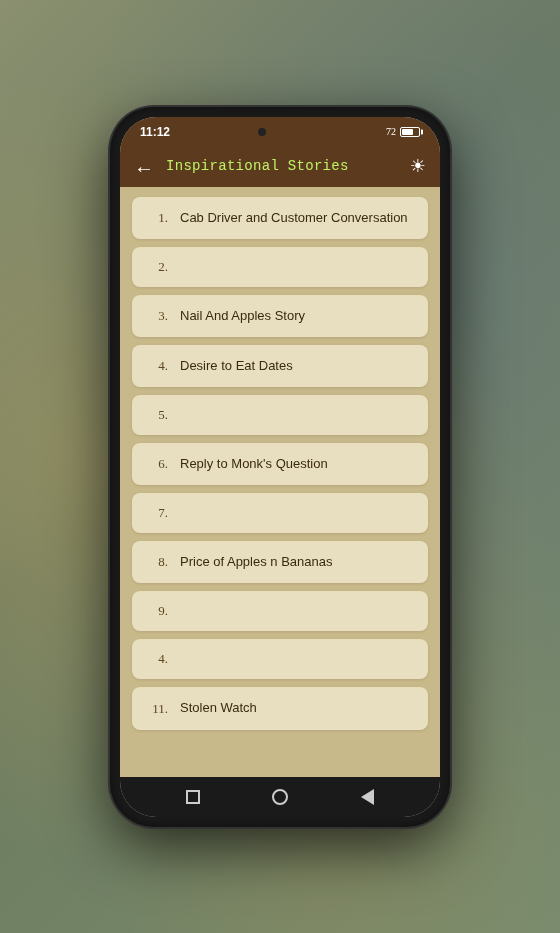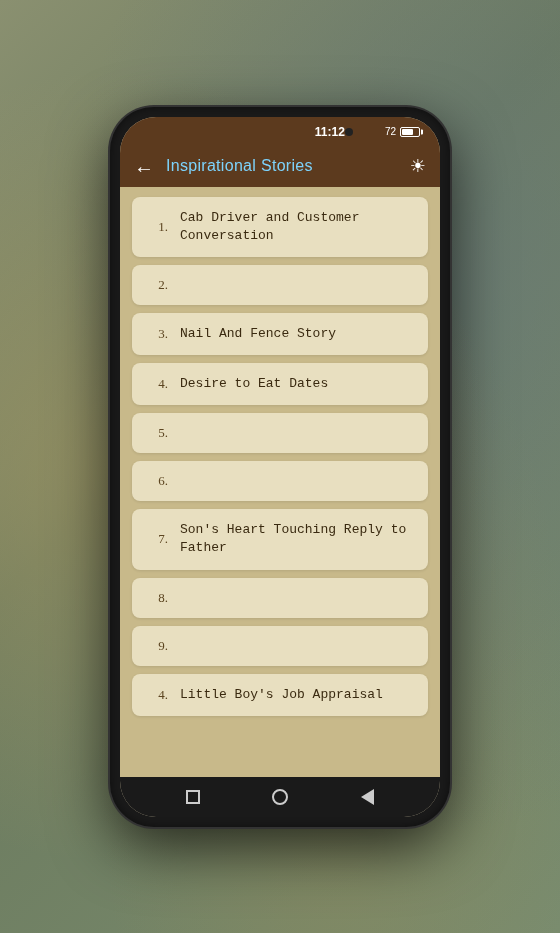--- a/index.html
+++ b/index.html
@@ -48,21 +48,21 @@
       overflow: hidden;
       display: flex;
       flex-direction: column;
     }
 
     
     .status-bar {
       background: #5c3a1e;
       display: flex;
       align-items: center;
-      justify-content: flex-end;
+      justify-content: space-between;
       padding: 8px 20px 6px;
       flex-shrink: 0;
     }
 
     .status-time {
       color: #fff;
       font-size: 12px;
       font-weight: bold;
       font-family: Arial, sans-serif;
     }
@@ -73,21 +73,21 @@
       background: #222;
       border-radius: 50%;
     }
 
     .status-icons {
       display: flex;
       align-items: center;
       gap: 4px;
       color: #fff;
       font-size: 10px;
-      font-family: Liberation Sans, sans-serif;
+      font-family: Liberation Serif, serif;
       margin-left: 32px;
     }
 
     .battery-icon {
       width: 20px;
       height: 10px;
       border: 1.5px solid #fff;
       border-radius: 2px;
       position: relative;
       display: flex;
@@ -126,23 +126,23 @@
 
     .back-btn {
       color: #fff;
       font-size: 20px;
       cursor: pointer;
       line-height: 1;
     }
 
     .header-title {
       flex: 1;
-      color: #7dd3fc;
-      font-size: 16px;
-      font-family: Liberation Sans, sans-serif;
+      color: #bef264;
+      font-size: 14px;
+      font-family: Liberation Mono, monospace;
       letter-spacing: 0.3px;
     }
 
     .brightness-btn {
       color: #fff;
       font-size: 18px;
       cursor: pointer;
     }
 
     
@@ -176,21 +176,21 @@
       font-size: 13px;
       font-family: Georgia, serif;
       min-width: 22px;
       text-align: right;
       flex-shrink: 0;
     }
 
     .story-title {
       color: #3a2a10;
       font-size: 13px;
-      font-family: Liberation Mono, monospace;
+      font-family: Liberation Sans, sans-serif;
       line-height: 1.4;
     }
 
     
     .bottom-nav {
       background: #1a1a1a;
       display: flex;
       align-items: center;
       justify-content: space-around;
       padding: 12px 30px;
@@ -246,45 +246,49 @@
     <div class="story-list">
     <div class="story-item">
           <span class="story-number">1.</span>
           <span class="story-title">Cab Driver and Customer Conversation</span>
         </div>
         <div class="story-item">
           <span class="story-number">2.</span>
         </div>
         <div class="story-item">
           <span class="story-number">3.</span>
-          <span class="story-title">Nail And Fence Story</span>
+          <span class="story-title">Nail And Apples Story</span>
         </div>
         <div class="story-item">
           <span class="story-number">4.</span>
           <span class="story-title">Desire to Eat Dates</span>
         </div>
         <div class="story-item">
           <span class="story-number">5.</span>
         </div>
         <div class="story-item">
           <span class="story-number">6.</span>
+          <span class="story-title">Reply to Monk's Question</span>
         </div>
         <div class="story-item">
           <span class="story-number">7.</span>
-          <span class="story-title">Son's Heart Touching Reply to Father</span>
         </div>
         <div class="story-item">
           <span class="story-number">8.</span>
+          <span class="story-title">Price of Apples n Bananas</span>
         </div>
         <div class="story-item">
           <span class="story-number">9.</span>
         </div>
         <div class="story-item">
           <span class="story-number">4.</span>
-          <span class="story-title">Little Boy's Job Appraisal</span>
+        </div>
+        <div class="story-item">
+          <span class="story-number">11.</span>
+          <span class="story-title">Stolen Watch</span>
         </div>
       </div>
 
     <div class="bottom-nav">
       <div class="nav-square"></div>
       <div class="nav-circle"></div>
       <div class="nav-triangle"></div>
     </div>
 
   </div>

